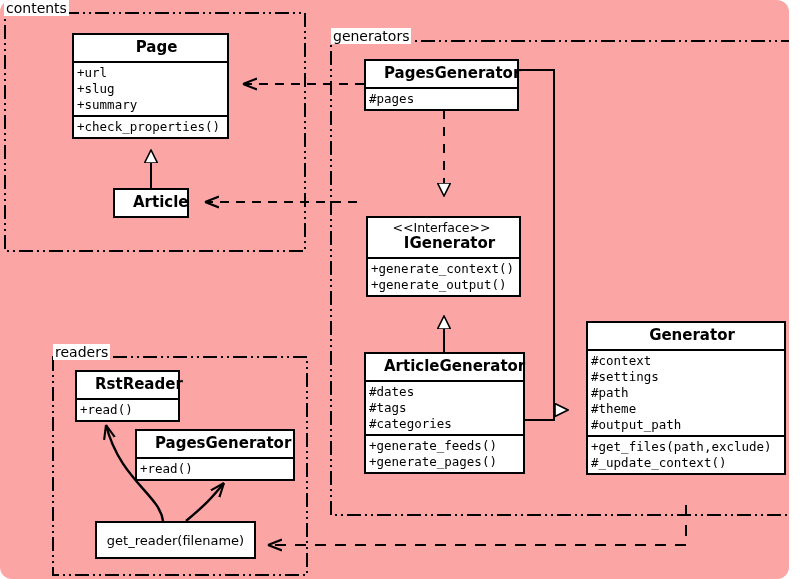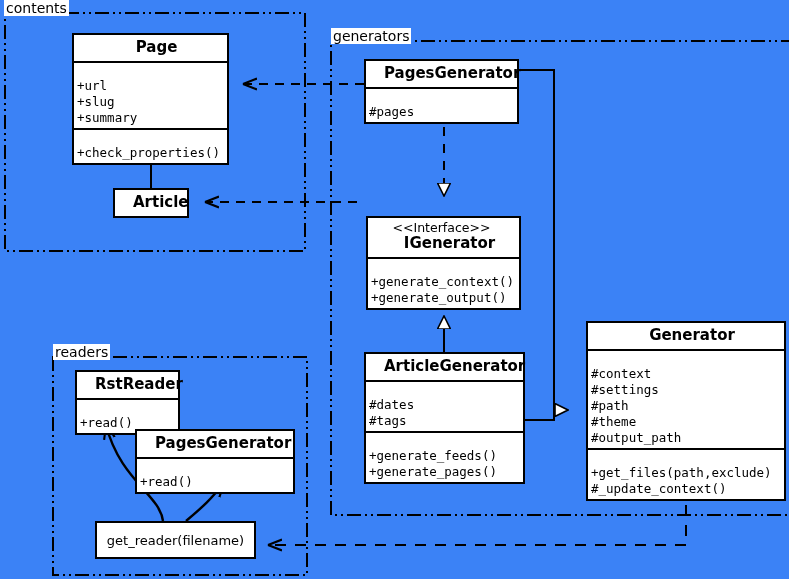--- a/index.html
+++ b/index.html
@@ -4,23 +4,24 @@
 <style>
   html, body {
     margin: 0;
     padding: 0;
     background: #ffffff;
   }
   #canvas {
     position: relative;
     width: 789px;
     height: 579px;
-    background: #3b82f6;
+    background: #fca5a5;
     font-family: "DejaVu Sans", sans-serif;
     overflow: hidden;
+    border-radius: 12px;
   }
   svg.layer {
     position: absolute;
     left: 0;
     top: 0;
     width: 803px;
     height: 579px;
     pointer-events: none;
   }
   .pkg-label {
@@ -55,21 +56,21 @@
     text-align: center;
     padding: 3px 6px 0 2px;
     color: #000;
     line-height: 1.1;
   }
   .uml-title.with-stereo {
     padding-top: 0px;
   }
   .uml-sec {
     border-top: 2px solid #000000;
-    padding: 15px 0 2px 0;
+    padding: 2px 0 2px 0;
   }
   .uml-row {
     font-family: "DejaVu Sans Mono", monospace;
     font-size: 12.5px;
     color: #000;
     line-height: 16px;
     padding: 0 3px;
     white-space: nowrap;
   }
   .plainbox {
@@ -165,20 +166,21 @@
       <div class="uml-row">+generate_context()</div>
       <div class="uml-row">+generate_output()</div>
     </div>
   </div>
 
   <div class="umlbox" style="left:364px; top:352px; width:161px;">
     <div class="uml-title">ArticleGenerator</div>
     <div class="uml-sec">
       <div class="uml-row">#dates</div>
       <div class="uml-row">#tags</div>
+      <div class="uml-row">#categories</div>
     </div>
     <div class="uml-sec">
       <div class="uml-row">+generate_feeds()</div>
       <div class="uml-row">+generate_pages()</div>
     </div>
   </div>
 
   <div class="umlbox" style="left:586px; top:321px; width:200px;">
     <div class="uml-title">Generator</div>
     <div class="uml-sec">

